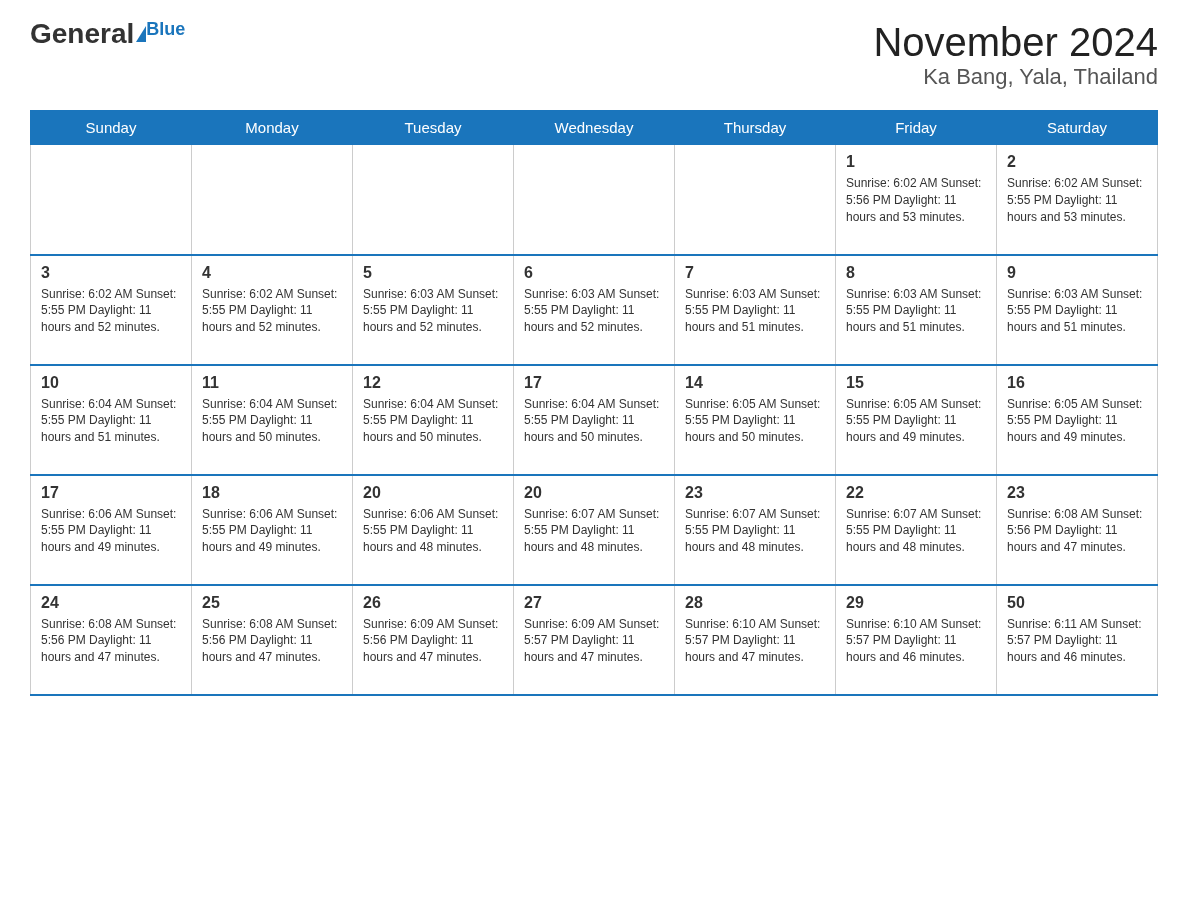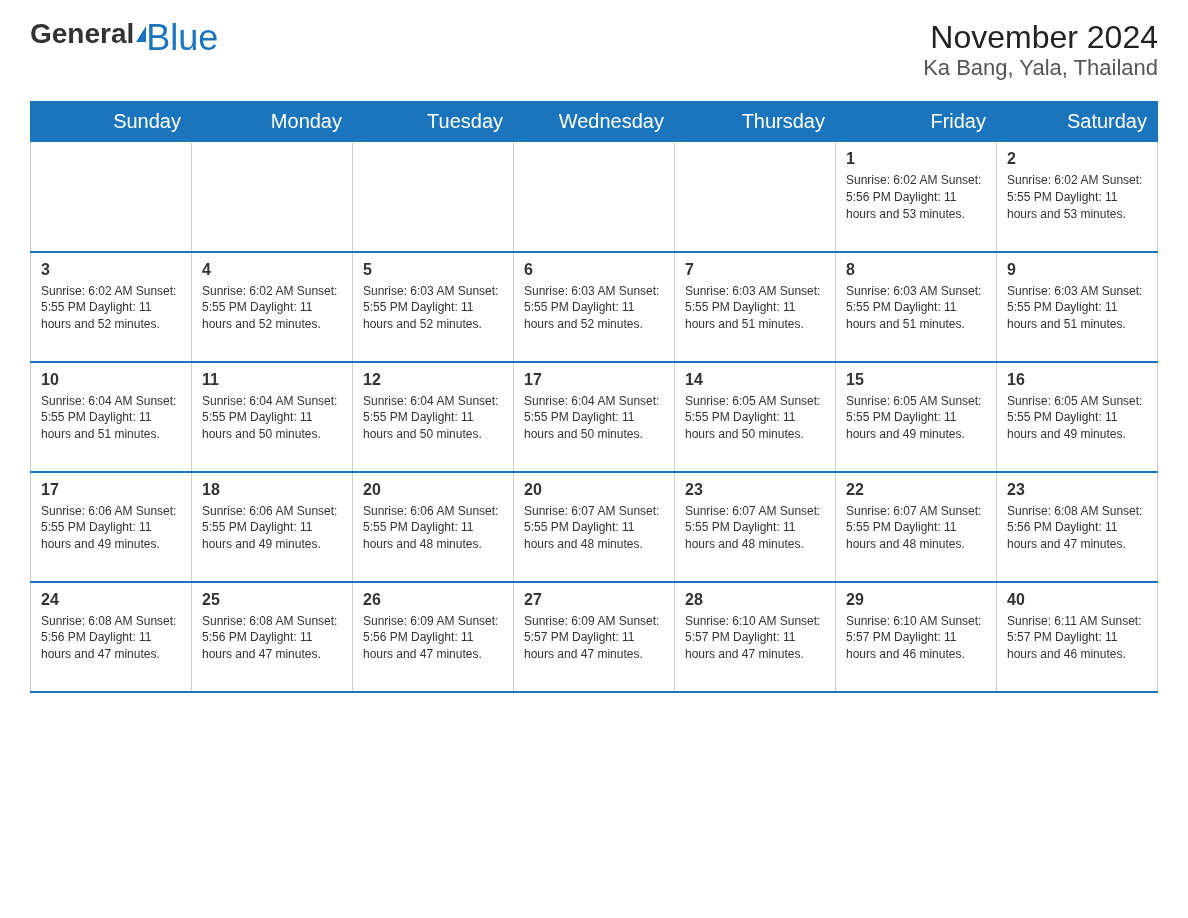--- a/index.html
+++ b/index.html
@@ -22,62 +22,62 @@
       flex-direction: row;
       align-items: flex-start;
     }
     .logo-general {
       font-size: 28px;
       font-weight: bold;
       color: #333;
       line-height: 1;
     }
     .logo-blue {
-      font-size: 36px;
-      font-weight: normal;
+      font-size: 18px;
+      font-weight: bold;
       color: #1a75bc;
       line-height: 1;
     }
     .logo-triangle {
       display: inline-block;
       width: 0;
       height: 0;
       border-left: 10px solid transparent;
       border-bottom: 16px solid #1a75bc;
       margin-left: 2px;
       vertical-align: middle;
     }
     .title-block {
       text-align: right;
     }
     .title-block h1 {
-      font-size: 32px;
+      font-size: 40px;
       font-weight: normal;
       color: #222;
       line-height: 1.1;
     }
     .title-block h2 {
       font-size: 22px;
       font-weight: normal;
       color: #555;
     }
     table {
       width: 100%;
       border-collapse: collapse;
       table-layout: fixed;
     }
     thead tr {
       background-color: #1a75bc;
     }
     thead th {
       color: #fff;
-      font-size: 20px;
+      font-size: 15px;
       font-weight: normal;
       padding: 8px 10px;
-      text-align: right;
+      text-align: center;
       border: 1px solid #1a75bc;
     }
     tbody tr {
       border-bottom: 2px solid #1a75bc;
     }
     tbody td {
       vertical-align: top;
       padding: 8px 10px;
       border-right: 1px solid #ccc;
       border-left: 1px solid #ccc;
@@ -314,20 +314,20 @@
 Sunset: 5:57 PM
 Daylight: 11 hours and 47 minutes.</div>
         </td>
         <td>
           <span class="day-number">29</span>
           <div class="day-info">Sunrise: 6:10 AM
 Sunset: 5:57 PM
 Daylight: 11 hours and 46 minutes.</div>
         </td>
         <td>
-          <span class="day-number">40</span>
+          <span class="day-number">50</span>
           <div class="day-info">Sunrise: 6:11 AM
 Sunset: 5:57 PM
 Daylight: 11 hours and 46 minutes.</div>
         </td>
       </tr>
     </tbody>
 </table>
 
 </body></html>

